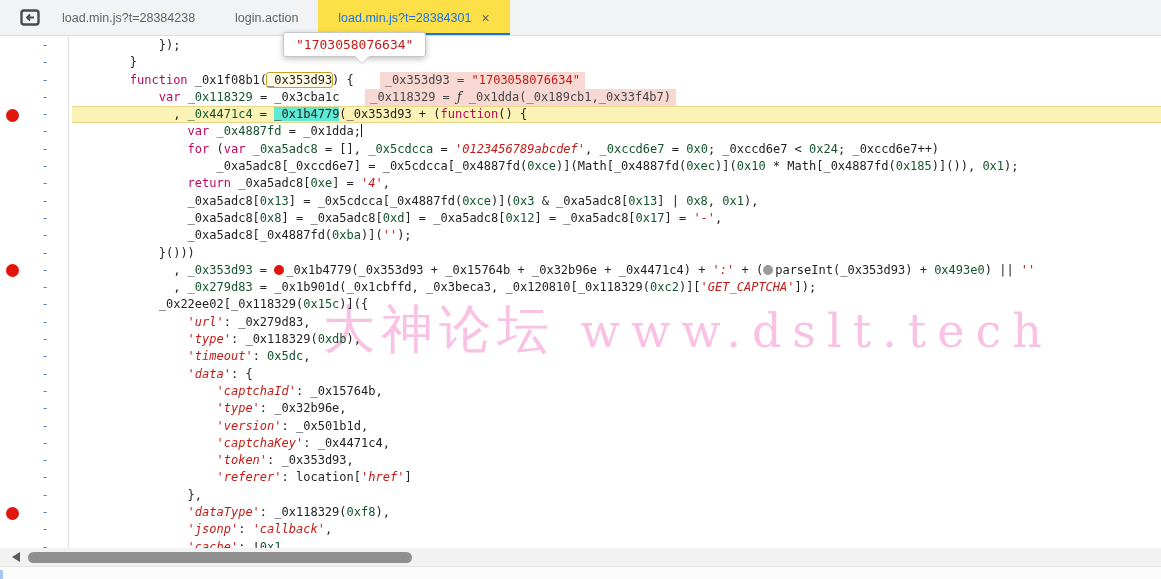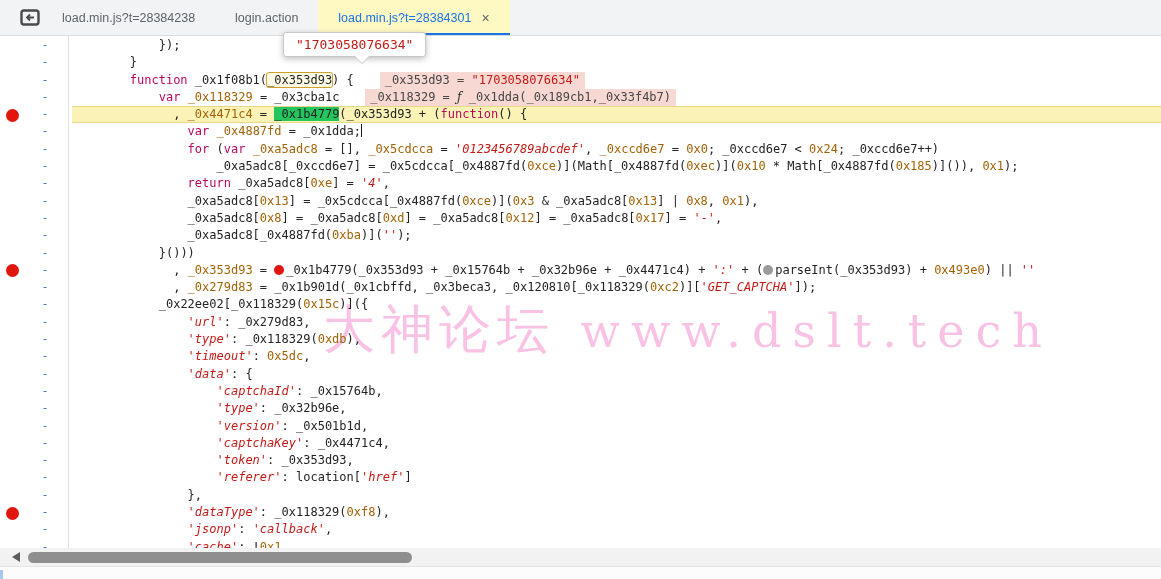--- a/index.html
+++ b/index.html
@@ -15,21 +15,21 @@
     display:flex;align-items:stretch;z-index:20;
   }
   .navzone{width:40px;display:flex;align-items:center;justify-content:flex-end;padding-right:2px;}
   .tabs{display:flex;align-items:stretch;}
   .tab{
     display:flex;align-items:center;padding:3px 20px;font-size:12.5px;color:#5f6368;
     white-space:nowrap;cursor:default;position:relative;
   }
   .tab:nth-child(4){margin-left:30px;}
   .tab.active{
-    background:#fef9c3;color:#1a73e8;
+    background:#fde047;color:#1a73e8;
     box-shadow:inset 0 -2px 0 0 #1a73e8;
   }
   .tab .close{
     margin-left:10px;color:#5f6368;font-size:14px;line-height:14px;
   }
   
   .editor{
     position:absolute;left:0;top:35px;width:1161px;height:513px;
     background:#fff;overflow:hidden;
   }
@@ -50,24 +50,24 @@
   }
   .dash{
     position:absolute;left:39px;top:0;width:12px;text-align:center;
     font-family:"DejaVu Sans Mono",monospace;font-size:12px;line-height:17.3px;color:#4f7ac1;
   }
   .gbp{
     position:absolute;left:6px;top:2.5px;width:13px;height:13px;border-radius:50%;
     background:#e1150c;
   }
   .tk{color:#bc055f;}
-  .tb{color:#a16207;}
+  .tb{color:#14532d;}
   .ts{color:#c41a16;font-style:italic;}
   .tp{color:#232323;}
-  .tsel{background:#22c55e;}
+  .tsel{background:#5eead4;}
   .tbox{outline:1px solid #c9a227;border-radius:2px;background:#fffbe4;}
   .idot{
     display:inline-block;width:10px;height:10px;border-radius:50%;
     vertical-align:-1px;margin-right:2px;
   }
   .idot.r{background:#e1150c;}
   .idot.g{background:#9b9b9b;}
   .caret{display:inline-block;width:0;height:13px;border-left:1.5px solid #1a1a1a;vertical-align:-2px;}
   .hint{
     display:inline-block;margin-left:26px;padding:0 5px;background:#f8d8d2;color:#464646;

